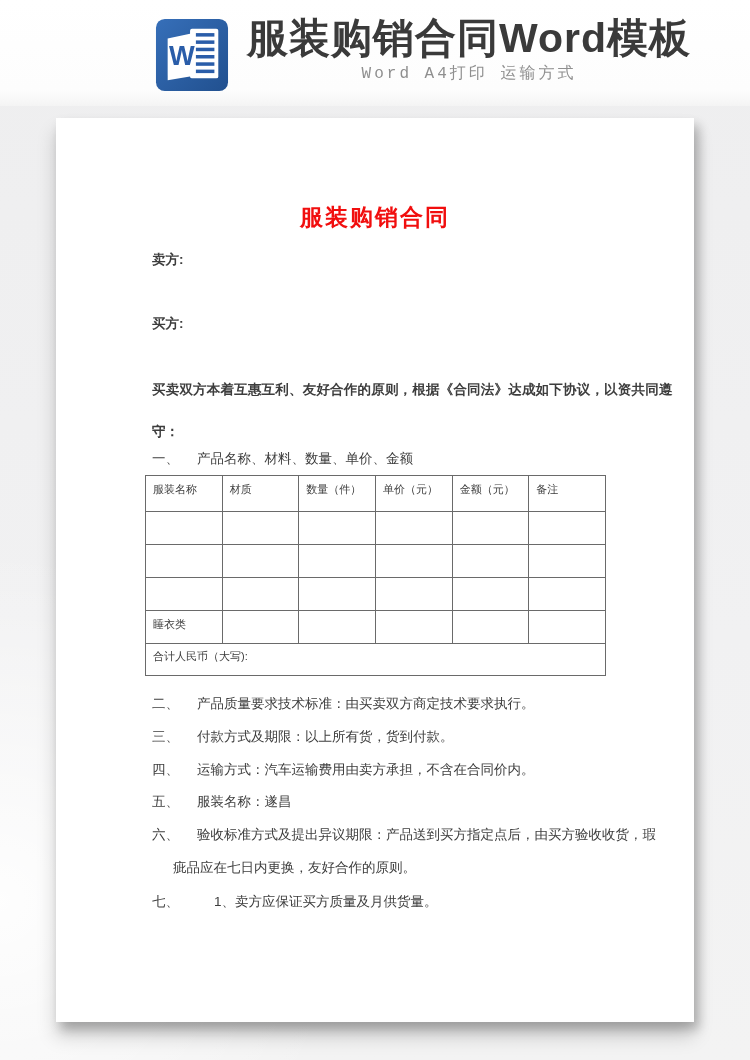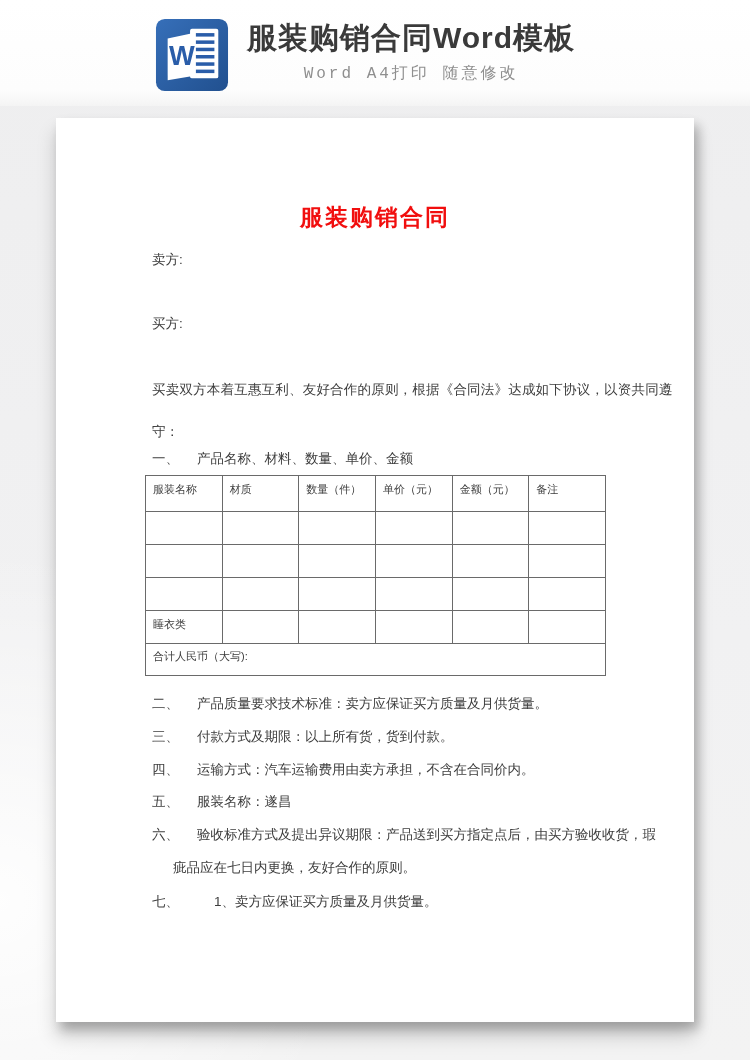--- a/index.html
+++ b/index.html
@@ -21,42 +21,42 @@
     background: linear-gradient(180deg, #ffffff 0%, #fdfdfd 85%, #f4f4f4 100%);
     z-index: 2;
   }
   .header-inner {
     position: absolute; left: 155px; top: 18px;
     display: flex; flex-direction: row; align-items: flex-start;
   }
   .word-icon { width: 74px; height: 74px; display: block; }
   .header-text { margin-left: 18px; display: flex; flex-direction: column; align-items: center; }
   .header-title {
-    font-size: 30px; font-weight: 700; color: #3a3a3a;
+    font-size: 41px; font-weight: 700; color: #3a3a3a;
     letter-spacing: 1px; line-height: 40px; white-space: nowrap;
   }
   .header-subtitle {
     margin-top: 5px; font-size: 16px; color: #8f8f8f;
     letter-spacing: 3px; font-family: "Liberation Mono", "DejaVu Sans Mono", monospace;
     white-space: nowrap;
   }
 
   
   .page {
     position: absolute; left: 56px; top: 118px; width: 638px; height: 904px;
     background: #ffffff;
     box-shadow: 5px 7px 10px rgba(0,0,0,.22), 0 14px 18px rgba(0,0,0,.18);
     z-index: 1;
   }
   .doc-title {
     position: absolute; left: 0; top: 84px; width: 100%;
     text-align: center; font-size: 23px; font-weight: 700;
     color: #f10e0e; letter-spacing: 2px;
   }
-  .doc-line { position: absolute; left: 96px; font-size: 13.5px; color: #3d3d3d; line-height: 20px; font-weight: 400; white-space: nowrap; }
+  .doc-line { position: absolute; left: 96px; font-size: 13.5px; color: #3d3d3d; line-height: 20px; font-weight: 700; white-space: nowrap; }
   .seller { top: 132px; }
   .buyer  { top: 196px; }
   .intro-1 { top: 262px; letter-spacing: .2px; }
   .intro-2 { top: 304px; }
   .clause { position: absolute; left: 96px; font-size: 13.5px; color: #3d3d3d; line-height: 20px; font-weight: 500; white-space: nowrap; }
   .clause .num { display: inline-block; width: 45px; }
   .c1 { top: 331px; }
   .c2 { top: 576px; }
   .c3 { top: 609px; }
   .c4 { top: 642px; }
@@ -102,21 +102,21 @@
         <rect x="40" y="30.5" width="21" height="3.6"></rect>
         <rect x="40" y="38" width="21" height="3.6"></rect>
         <rect x="40" y="45.5" width="21" height="3.6"></rect>
         <rect x="40" y="53" width="21" height="3.6"></rect>
       </g>
       <polygon points="13,21 42,15 42,59 13,64" fill="#ffffff"></polygon>
       <text x="27.5" y="48" text-anchor="middle" font-size="28" font-weight="bold" fill="#2a5da9" font-family="Liberation Sans, sans-serif">W</text>
     </svg>
     <div class="header-text">
       <div class="header-title">服装购销合同Word模板</div>
-      <div class="header-subtitle">Word A4打印 随意修改</div>
+      <div class="header-subtitle">Word A4打印 运输方式</div>
     </div>
   </div>
 </div>
 
 <div class="page">
 
   <div class="doc-title">服装购销合同</div>
 
   <div class="doc-line seller">卖方:</div>
 
@@ -171,21 +171,21 @@
         <td></td>
         <td></td>
       </tr>
       <tr class="ftr">
         <td colspan="6">合计人民币（大写):</td>
       </tr>
     </tbody>
   </table>
 
   <div class="clause c2">
-    <span class="num">二、</span><span>产品质量要求技术标准：卖方应保证买方质量及月供货量。</span>
+    <span class="num">二、</span><span>产品质量要求技术标准：由买卖双方商定技术要求执行。</span>
   </div>
   <div class="clause c3">
     <span class="num">三、</span><span>付款方式及期限：以上所有货，货到付款。</span>
   </div>
   <div class="clause c4">
     <span class="num">四、</span><span>运输方式：汽车运输费用由卖方承担，不含在合同价内。</span>
   </div>
   <div class="clause c5">
     <span class="num">五、</span><span>服装名称：遂昌</span>
   </div>

